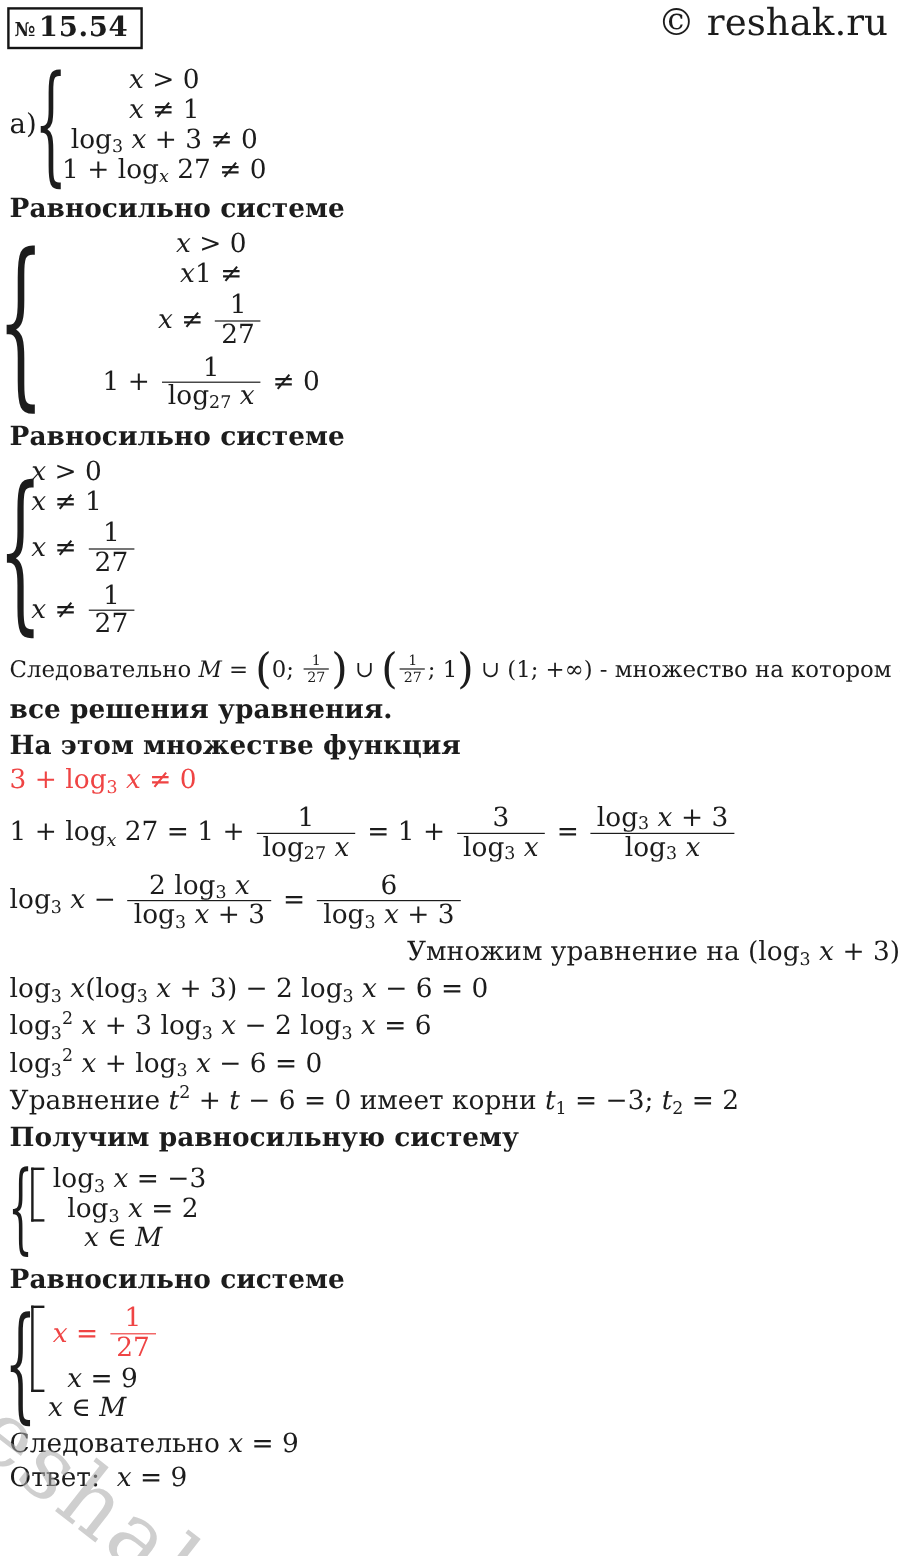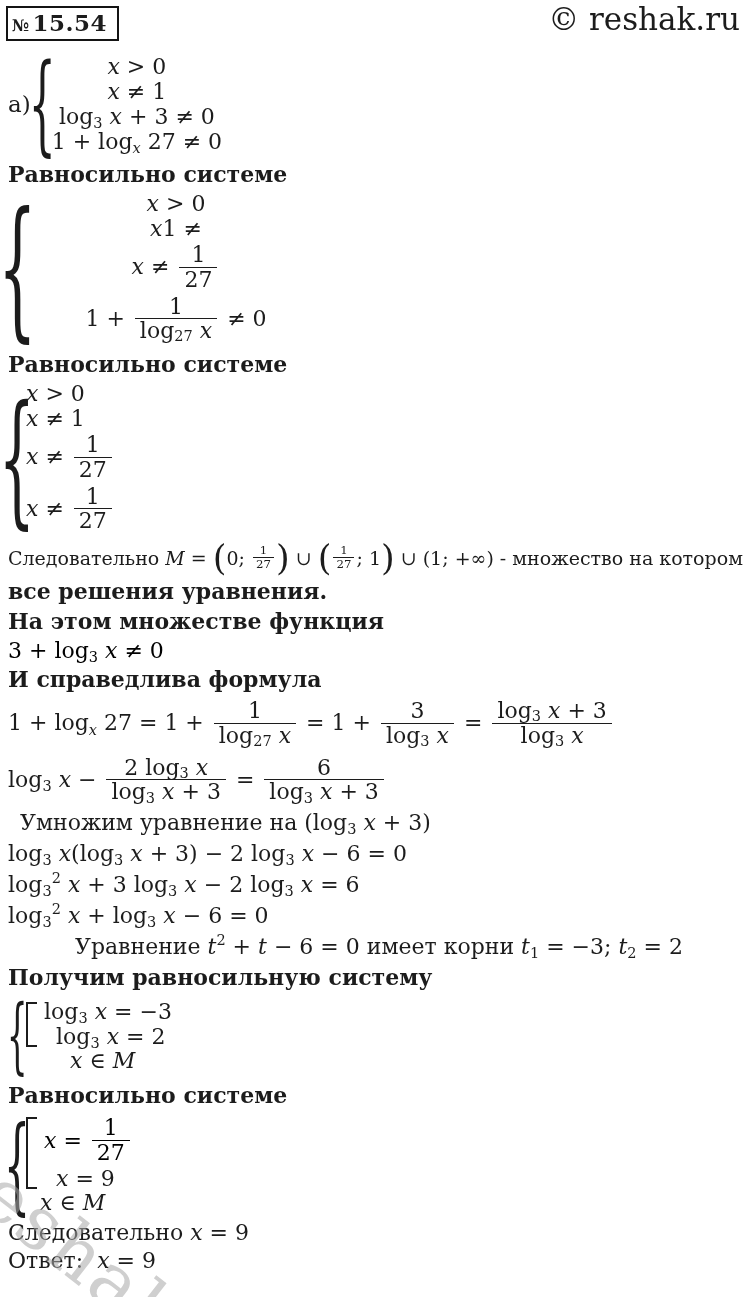--- a/index.html
+++ b/index.html
@@ -42,21 +42,21 @@
   .col.left{align-items:flex-start;}
   .part-label{font-size:23px; margin-right:3px;}
   .sqbr{align-self:stretch; width:9px; border-left:2.4px solid #1c1c1c; border-top:2.4px solid #1c1c1c;
         border-bottom:2.4px solid #1c1c1c; margin:2px 7px 2px 0;}
   .bracket-group{display:flex;}
   .sys-inner{display:flex; flex-direction:column;}
   .indent-sm{margin-left:14px;}
   .indent-md{margin-left:44px;}
   .pad-l{padding-left:12px;}
   
-  .gray{color:#000000;}
+  .gray{color:#ef4444;}
   
   .m-line{font-size:19px; line-height:26px; margin:6px 0 2px 2px;}
   .m-line .frac{font-size:0.62em; margin:0 2px;}
   .m-line .num-part,.m-line .den-part{padding:0 3px;}
   .m-line .mbig{font-size:1.85em;}
   
   .mb4{margin-bottom:4px;} .mb6{margin-bottom:6px;}
   .mt2{margin-top:2px;}
   .sys2-block{margin-bottom:8px;}
   .watermark{
@@ -117,34 +117,33 @@
       <div class="ml"><span class="mv">x</span><span class="mt"> ≠ </span><span class="frac"><span class="num-part"><span class="mt">1</span></span><span class="den-part"><span class="mt">27</span></span></span></div>
       <div class="ml"><span class="mv">x</span><span class="mt"> ≠ </span><span class="frac"><span class="num-part"><span class="mt">1</span></span><span class="den-part"><span class="mt">27</span></span></span></div>
     </div>
   </div>
 
   <div class="ml m-line"><span class="mt">Следовательно </span><span class="mv">M</span><span class="mt"> = </span><span class="mbig">(</span><span class="mt">0; </span><span class="frac"><span class="num-part"><span class="mt">1</span></span><span class="den-part"><span class="mt">27</span></span></span><span class="mbig">)</span><span class="mt"> ∪ </span><span class="mbig">(</span><span class="frac"><span class="num-part"><span class="mt">1</span></span><span class="den-part"><span class="mt">27</span></span></span><span class="mt">; 1</span><span class="mbig">)</span><span class="mt"> ∪ (1; +∞) - множество на котором содержатся</span></div>
   <div class="text-line">все решения уравнения.</div>
 
   <div class="text-line">На этом множестве функция</div>
   <div class="ml gray mb4" style="margin-left:2px;"><span class="mt">3 + log</span><span class="msub">3</span><span class="mt"> </span><span class="mv">x</span><span class="mt"> ≠ 0</span></div>
-  <div class="text-line">И справедлива формула</div>
 
   <div class="ml disp"><span class="mt">1 + log</span><span class="msub mv">x</span><span class="mt"> 27 = 1 + </span><span class="frac"><span class="num-part"><span class="mt">1</span></span><span class="den-part"><span class="mt">log</span><span class="msub">27</span><span class="mt"> </span><span class="mv">x</span></span></span><span class="mt"> = 1 + </span><span class="frac"><span class="num-part"><span class="mt">3</span></span><span class="den-part"><span class="mt">log</span><span class="msub">3</span><span class="mt"> </span><span class="mv">x</span></span></span><span class="mt"> = </span><span class="frac"><span class="num-part"><span class="mt">log</span><span class="msub">3</span><span class="mt"> </span><span class="mv">x</span><span class="mt"> + 3</span></span><span class="den-part"><span class="mt">log</span><span class="msub">3</span><span class="mt"> </span><span class="mv">x</span></span></span></div>
 
 
   <div class="ml disp"><span class="mt">log</span><span class="msub">3</span><span class="mt"> </span><span class="mv">x</span><span class="mt"> − </span><span class="frac"><span class="num-part"><span class="mt">2 log</span><span class="msub">3</span><span class="mt"> </span><span class="mv">x</span></span><span class="den-part"><span class="mt">log</span><span class="msub">3</span><span class="mt"> </span><span class="mv">x</span><span class="mt"> + 3</span></span></span><span class="mt"> = </span><span class="frac"><span class="num-part"><span class="mt">6</span></span><span class="den-part"><span class="mt">log</span><span class="msub">3</span><span class="mt"> </span><span class="mv">x</span><span class="mt"> + 3</span></span></span></div>
 
-  <div class="ml mb4" style="margin-left:14px;"><span class="mt">Умножим уравнение на (log</span><span class="msub">3</span><span class="mt"> </span><span class="mv">x</span><span class="mt"> + 3)</span></div>
+  <div class="ml mb4" style="margin-left:0;justify-content:flex-end;"><span class="mt">Умножим уравнение на (log</span><span class="msub">3</span><span class="mt"> </span><span class="mv">x</span><span class="mt"> + 3)</span></div>
 
   <div class="ml disp-sm"><span class="mt">log</span><span class="msub">3</span><span class="mt"> </span><span class="mv">x</span><span class="mt">(log</span><span class="msub">3</span><span class="mt"> </span><span class="mv">x</span><span class="mt"> + 3) − 2 log</span><span class="msub">3</span><span class="mt"> </span><span class="mv">x</span><span class="mt"> − 6 = 0</span></div>
   <div class="ml disp-sm"><span class="mt">log</span><span class="msub">3</span><span class="msup">2</span><span class="mt"> </span><span class="mv">x</span><span class="mt"> + 3 log</span><span class="msub">3</span><span class="mt"> </span><span class="mv">x</span><span class="mt"> − 2 log</span><span class="msub">3</span><span class="mt"> </span><span class="mv">x</span><span class="mt"> = 6</span></div>
   <div class="ml disp-sm"><span class="mt">log</span><span class="msub">3</span><span class="msup">2</span><span class="mt"> </span><span class="mv">x</span><span class="mt"> + log</span><span class="msub">3</span><span class="mt"> </span><span class="mv">x</span><span class="mt"> − 6 = 0</span></div>
 
-  <div class="ml mb6" style="margin-left:2px;justify-content:center;"><span class="mt">Уравнение </span><span class="mv">t</span><span class="msup">2</span><span class="mt"> + </span><span class="mv">t</span><span class="mt"> − 6 = 0 имеет корни </span><span class="mv">t</span><span class="msub">1</span><span class="mt"> = −3; </span><span class="mv">t</span><span class="msub">2</span><span class="mt"> = 2</span></div>
+  <div class="ml mb6" style="margin-left:2px;"><span class="mt">Уравнение </span><span class="mv">t</span><span class="msup">2</span><span class="mt"> + </span><span class="mv">t</span><span class="mt"> − 6 = 0 имеет корни </span><span class="mv">t</span><span class="msub">1</span><span class="mt"> = −3; </span><span class="mv">t</span><span class="msub">2</span><span class="mt"> = 2</span></div>
 
   <div class="text-line">Получим равносильную систему</div>
 
   <div class="system mb6">
     <span class="brace-wrap">
         <span class="brace b-sys4">{</span>
       </span>
     <div class="sys-inner">
       <div class="bracket-group">
         <span class="sqbr"></span>

